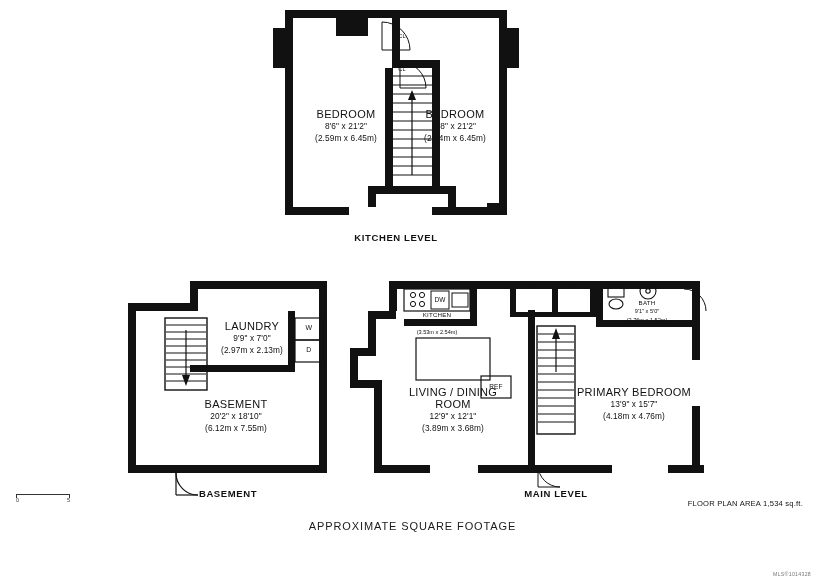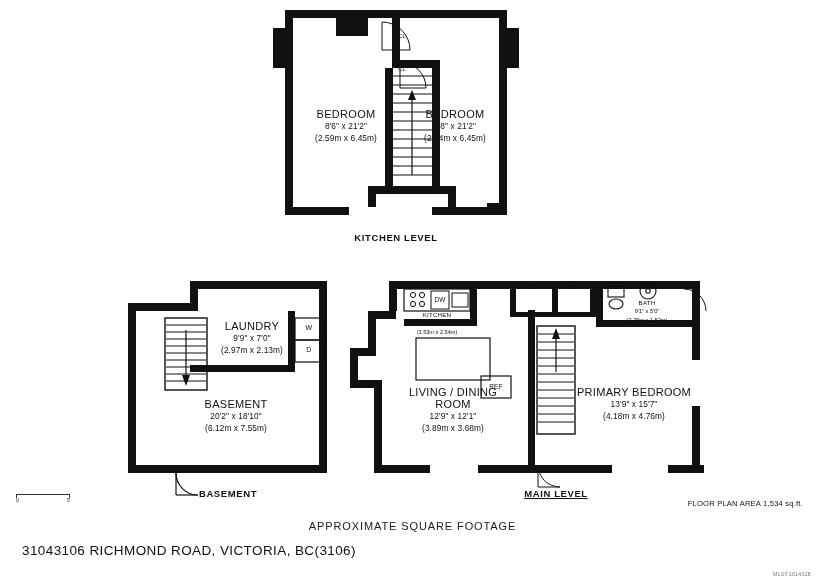--- a/index.html
+++ b/index.html
@@ -328,30 +328,29 @@
   <div class="lbl cl-label" style="left:562px; top:284px; width:22px;">CL</div>
 
   <div class="lbl tiny" style="left:614px; top:299px; width:66px;">BATH</div>
   <div class="lbl tiny-dims" style="left:614px; top:308px; width:66px;">9'1" x 5'0"</div>
   <div class="lbl tiny-dims" style="left:614px; top:317px; width:66px;">(2.76m x 1.52m)</div>
 
   <div class="lbl room-name" style="left:556px; top:386px; width:156px;">PRIMARY BEDROOM</div>
   <div class="lbl room-dims" style="left:556px; top:400px; width:156px;">13'9" x 15'7"</div>
   <div class="lbl room-dims" style="left:556px; top:412px; width:156px;">(4.18m x 4.76m)</div>
 
-  <div class="level-title" style="left:496px; top:488px; width:120px;text-decoration:underline;">MAIN LEVEL</div>
+  <div class="level-title" style="left:496px; top:488px; width:120px;">MAIN LEVEL</div>
 
   <div class="scalebar">
     <div class="bar"></div>
     <div class="ends">
       <span>0</span>
       <span>5</span>
     </div>
   </div>
 
   <div class="area-note" style="top:499px;">FLOOR PLAN AREA 1,534 sq.ft.</div>
 
   <div class="footer-line" style="top:520px;">APPROXIMATE SQUARE FOOTAGE</div>
 
-  <div class="address">31043106 RICHMOND ROAD, VICTORIA, BC(3106)</div>
 
   <div class="mls">MLS®1014328</div>
 </div>
 
 </body></html>

